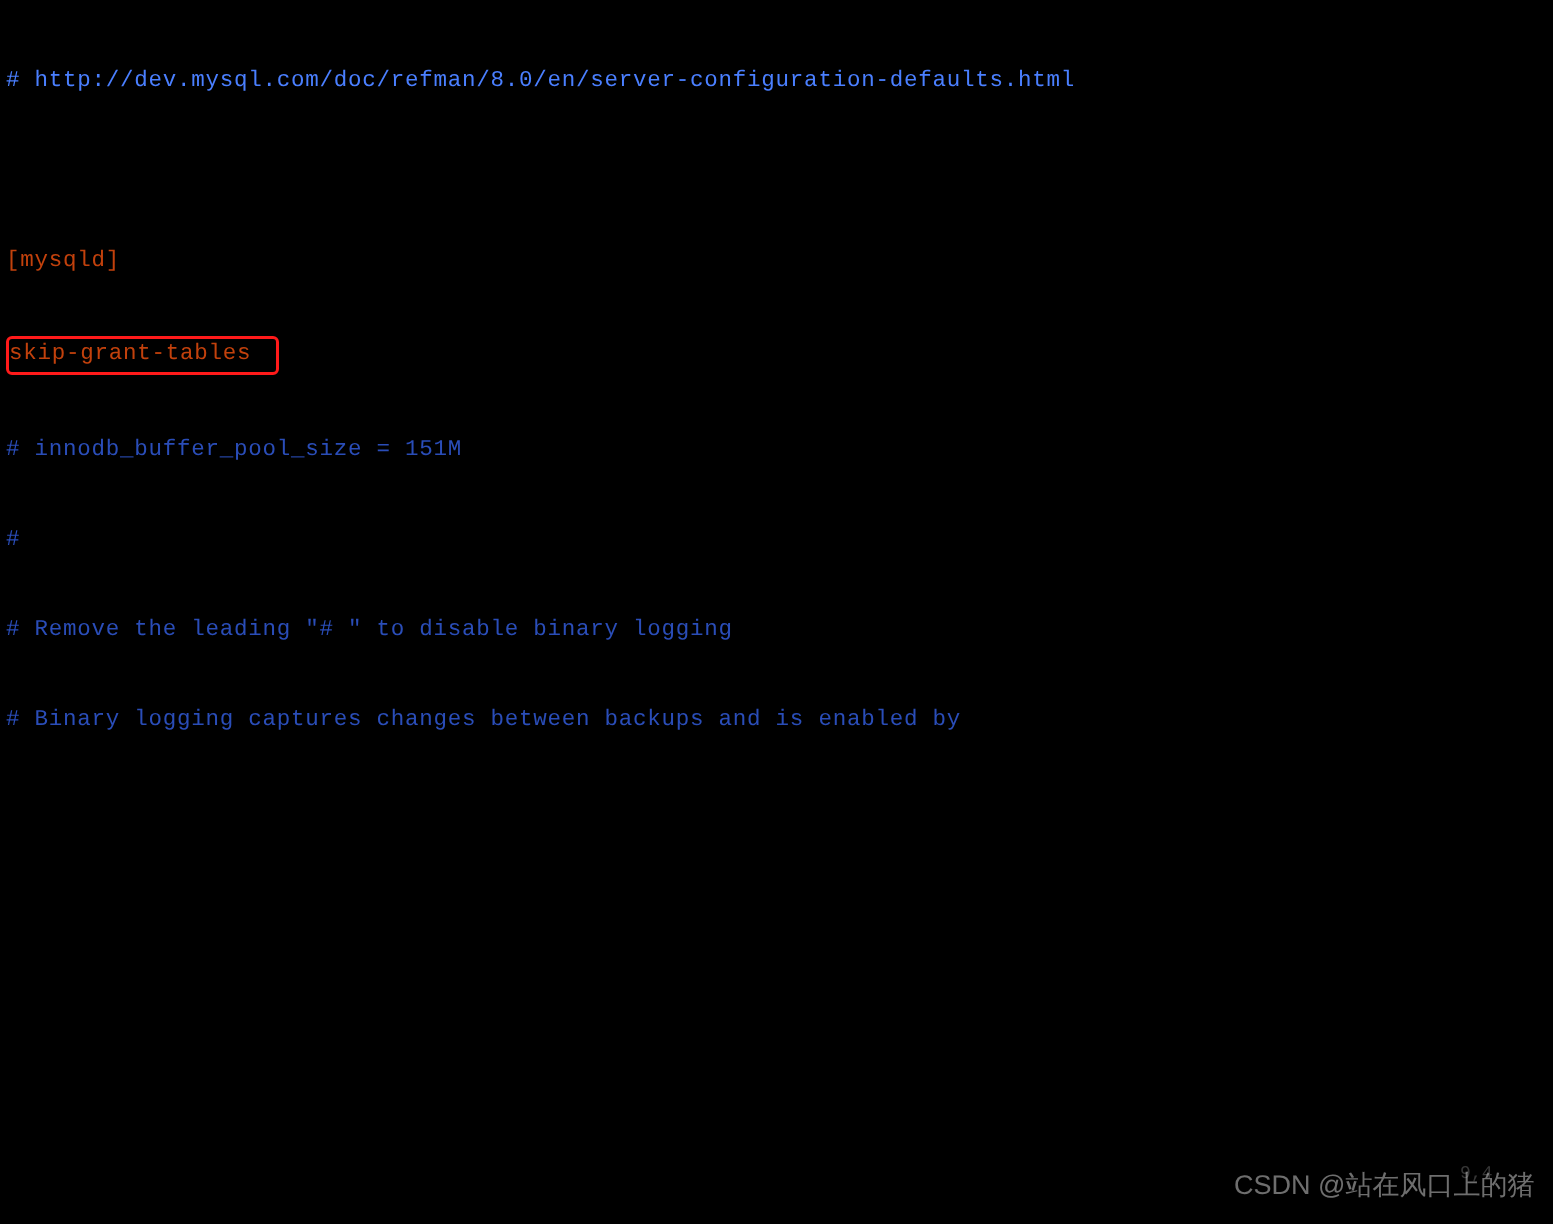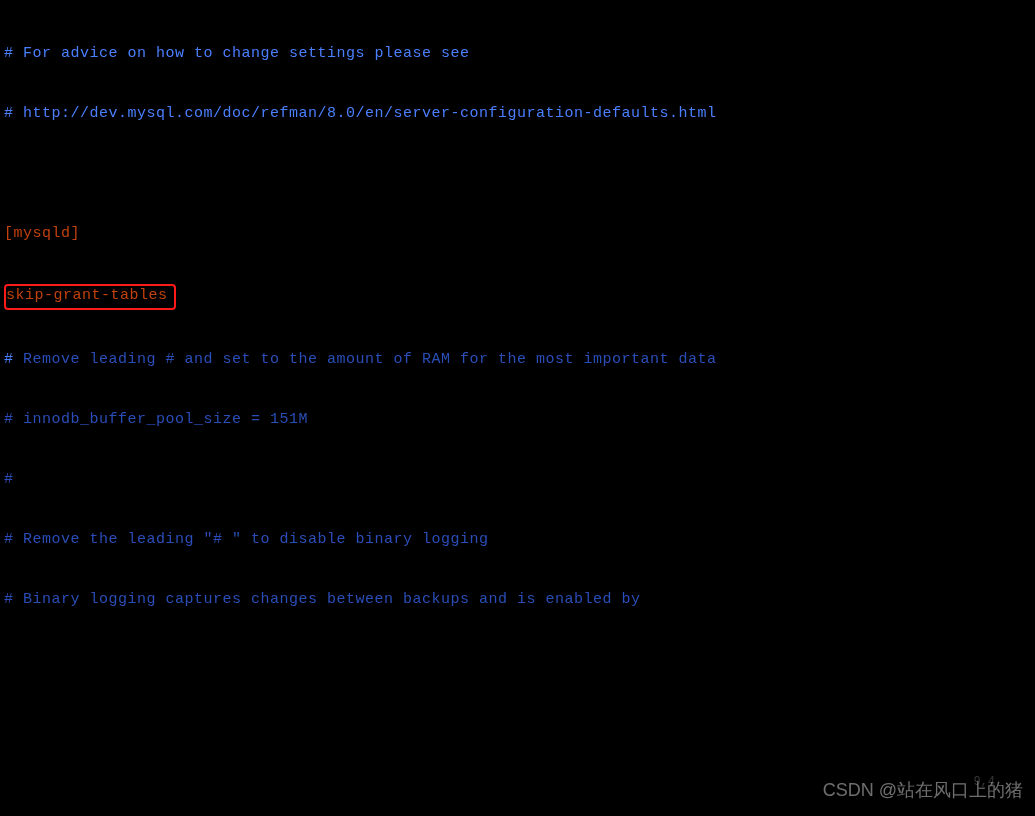--- a/index.html
+++ b/index.html
@@ -21,21 +21,21 @@
     }
     .line { min-height: 20px; }
     .comment { color: #2a4db8; }
     .white-text { color: #c2410c; }
     .first-line { color: #4a7fff; }
     .hash { color: #4a7fff; }
     .highlight-box {
       border: 2px solid #ff1a1a;
       border-radius: 4px;
       display: inline-block;
-      padding: 0 6px 2px 0;
+      padding: 0 16px 2px 0;
     }
     .watermark {
       position: absolute;
       bottom: 16px;
       right: 12px;
       color: rgba(200,200,200,0.55);
       font-family: Arial, sans-serif;
       font-size: 18px;
       pointer-events: none;
     }
@@ -44,26 +44,24 @@
       bottom: 24px;
       right: 40px;
       color: rgba(180,180,180,0.3);
       font-size: 12px;
     }
   </style>
 </head>
 <body>
 
 <div class="editor">
-  <div class="line first-line"># For advice on how to change settings please see</div>
   <div class="line first-line"># http://dev.mysql.com/doc/refman/8.0/en/server-configuration-defaults.html</div>
   <div class="line">&nbsp;</div>
   <div class="line white-text">[mysqld]</div>
   <div class="line white-text"><span class="highlight-box">skip-grant-tables</span></div>
-  <div class="line comment"><span class="hash">#</span><span> Remove leading # and set to the amount of RAM for the most important data</span></div>
   <div class="line comment"># innodb_buffer_pool_size = 151M</div>
   <div class="line comment">#</div>
   <div class="line comment"># Remove the leading "# " to disable binary logging</div>
   <div class="line comment"># Binary logging captures changes between backups and is enabled by</div>
   
   
   
   
   
   

